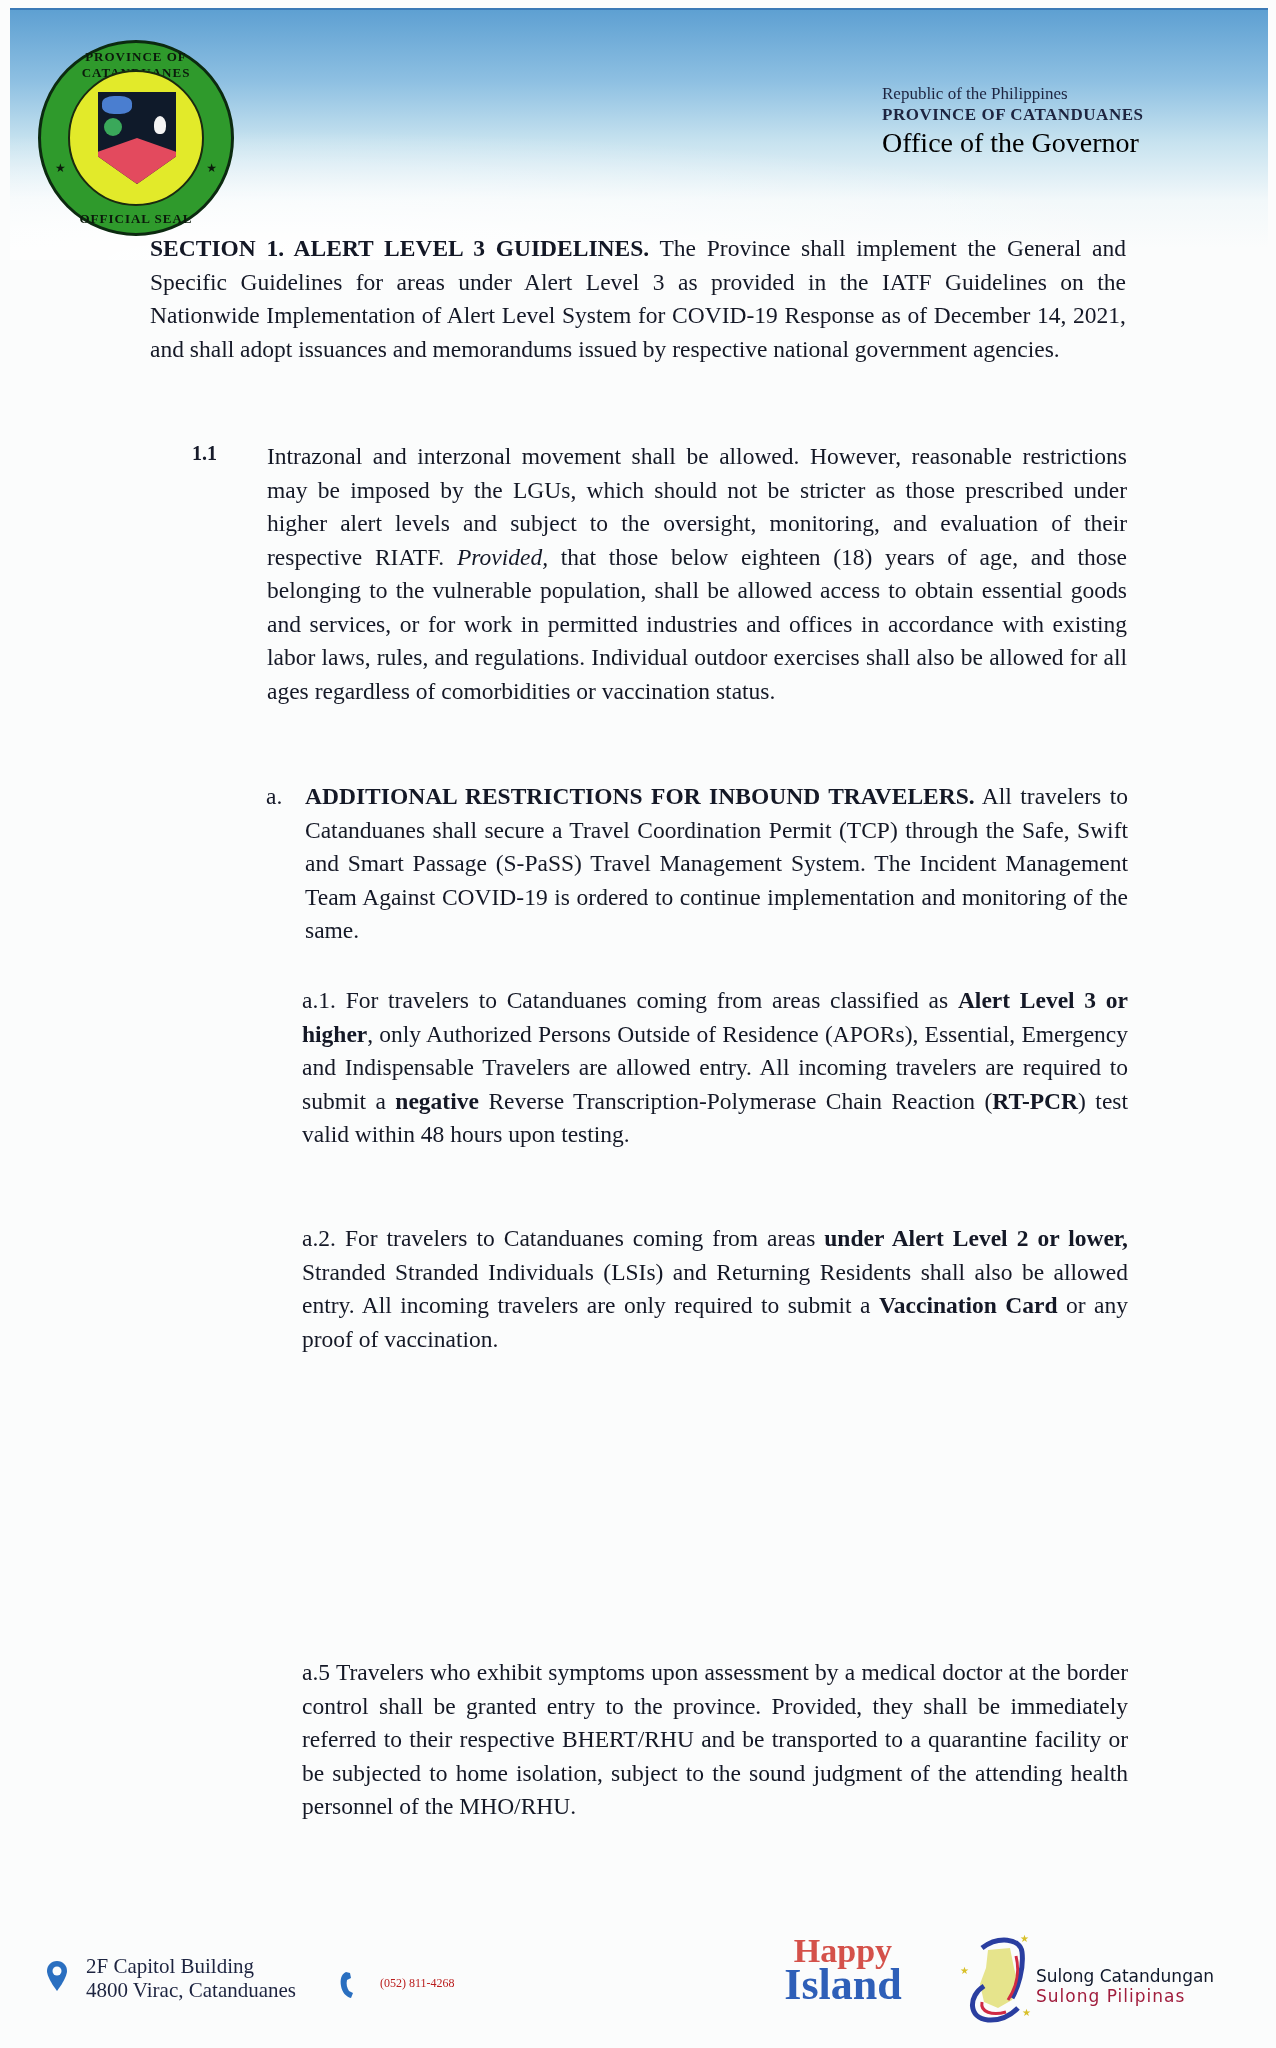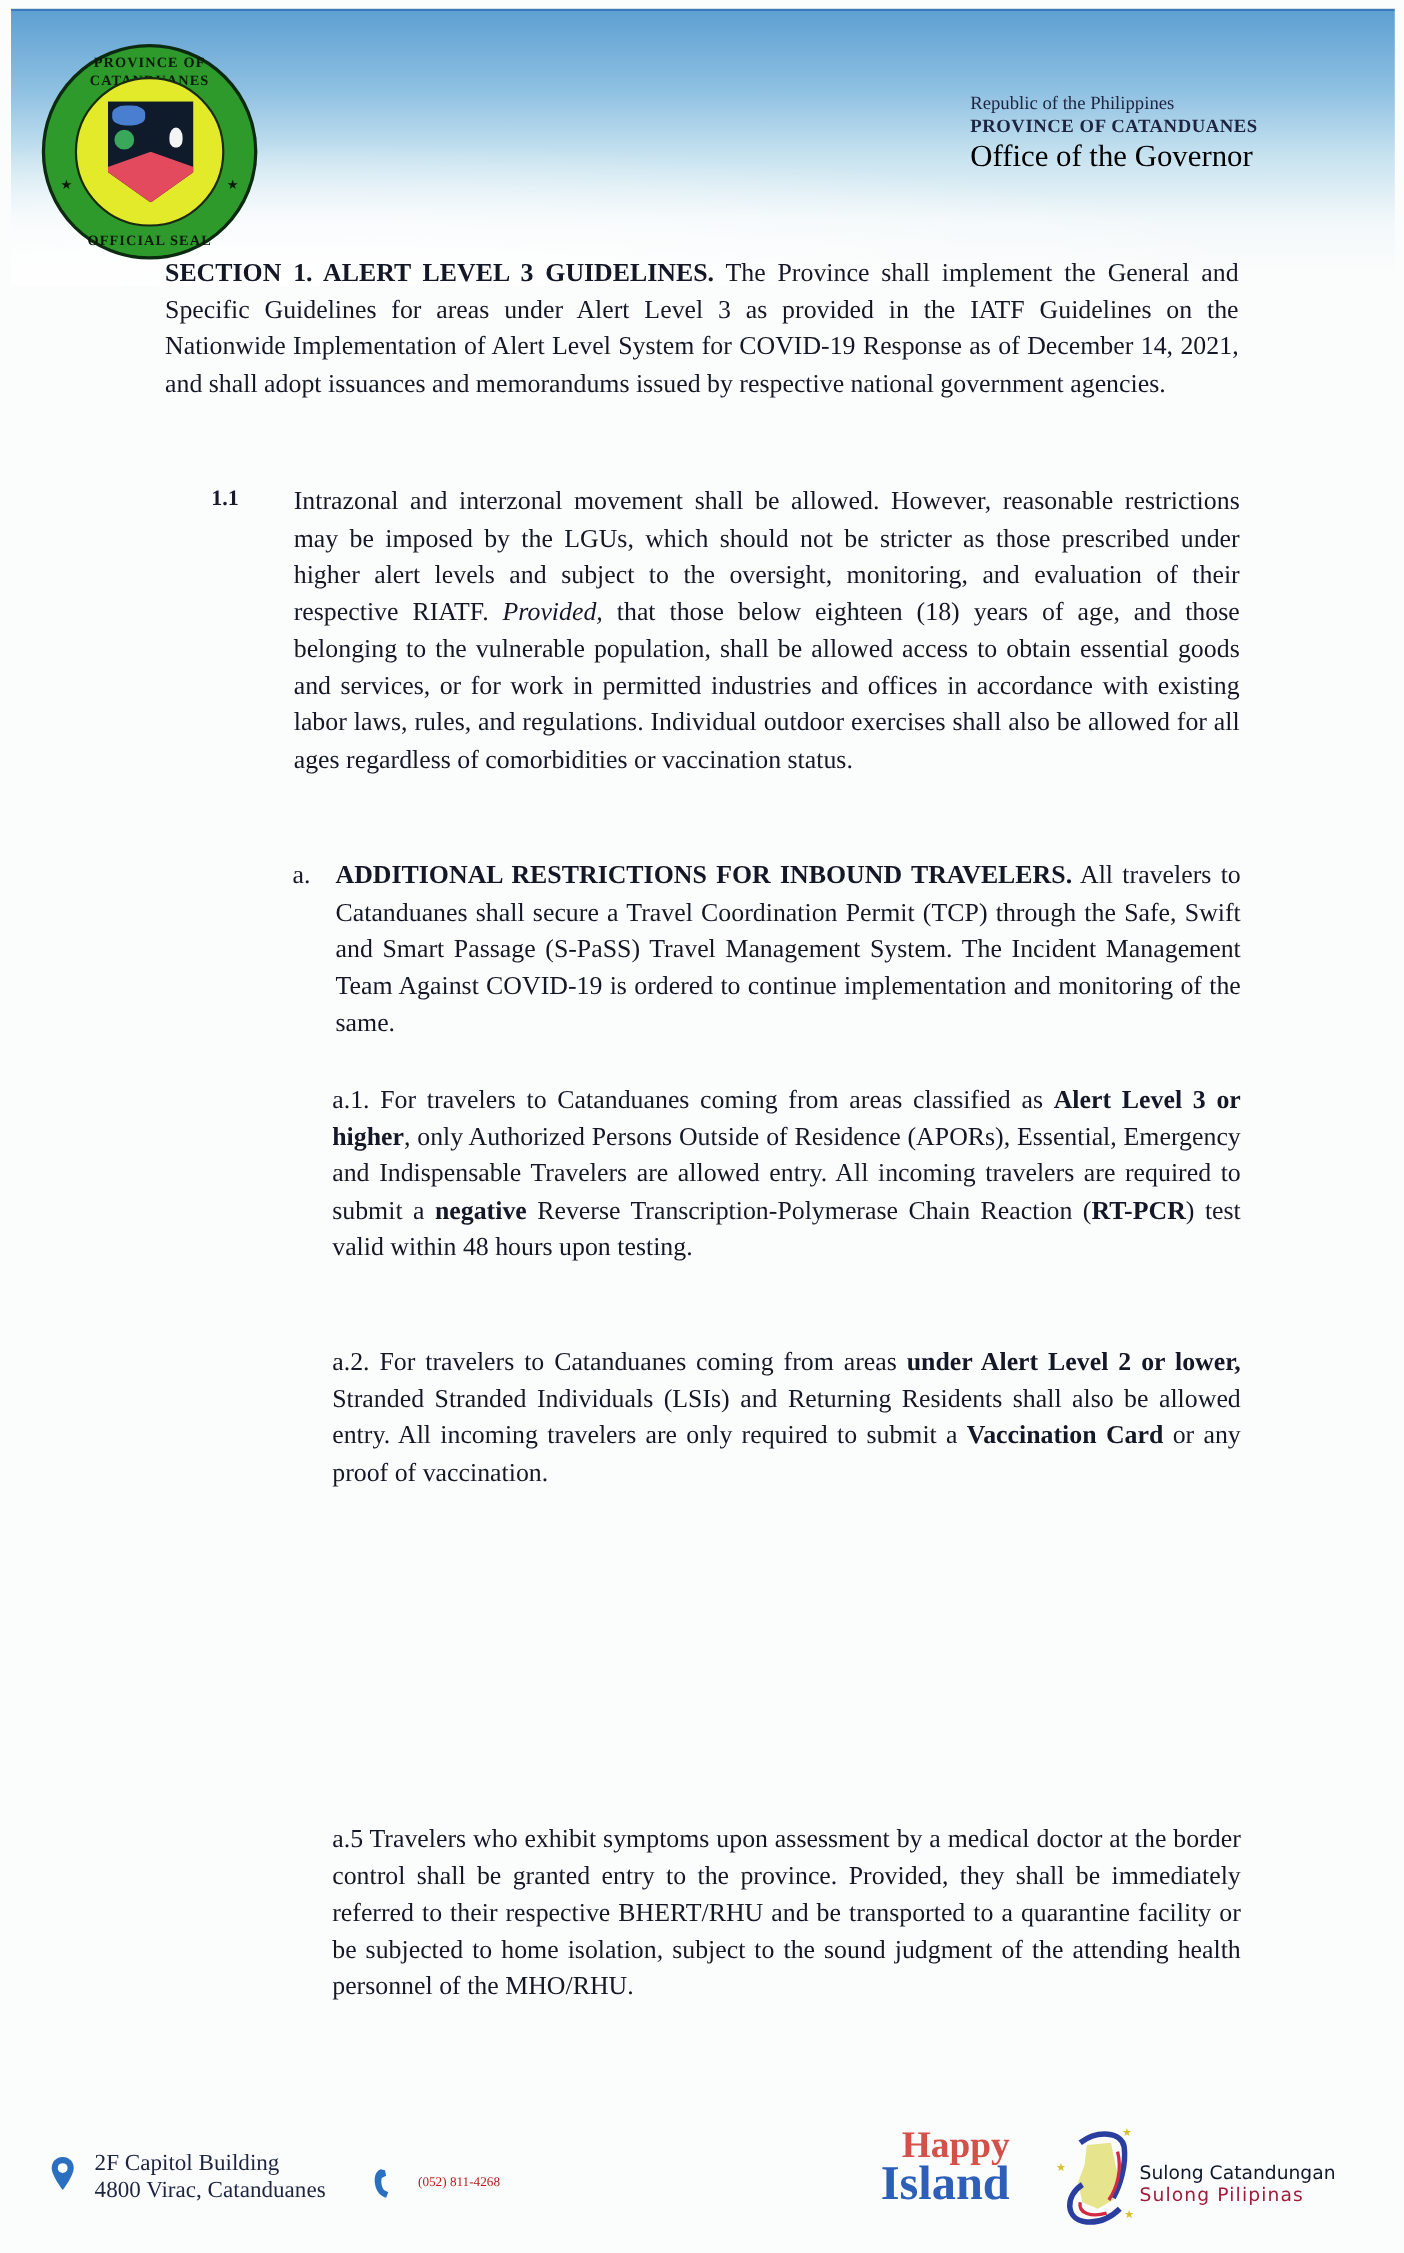--- a/index.html
+++ b/index.html
@@ -76,21 +76,21 @@
   .s3 { top: 1158px; }
   .s4 { top: 1292px; }
   .s5 { top: 1424px; }
 
   .footer { position: absolute; left: 0; top: 1940px; width: 1276px; height: 108px; }
   .addr-icon { position: absolute; left: 46px; top: 20px; width: 22px; height: 32px; }
   .addr { position: absolute; left: 86px; top: 14px; font-family: "Liberation Serif", serif; font-size: 21px; color: #1d2440; line-height: 24px; }
   .phone-icon { position: absolute; left: 338px; top: 30px; width: 20px; height: 30px; }
   .phone { position: absolute; left: 380px; top: 36px; font-family: "Liberation Serif", serif; font-size: 12px; color: #b91c1c; }
   .happy {
-    position: absolute; left: 768px; top: -6px; width: 150px; text-align: right;
+    position: absolute; left: 768px; top: -6px; width: 150px; text-align: center;
     font-family: "Liberation Serif", serif; font-weight: bold; line-height: 34px;
   }
   .happy-1 { font-size: 34px; color: #d4514a; display:block; }
   .happy-2 { font-size: 44px; color: #2e5fb8; display:block; }
   .sulong-logo { position: absolute; left: 958px; top: -12px; width: 80px; height: 100px; }
   .sulong-text { position: absolute; left: 1036px; top: 26px; font-family: "DejaVu Sans", sans-serif; font-size: 17px; line-height: 20px; }
   .sulong-1 { color: #0f172a; display:block; }
   .sulong-2 { color: #a01c3c; display:block; letter-spacing: 1px; }
 </style>
 </head>

